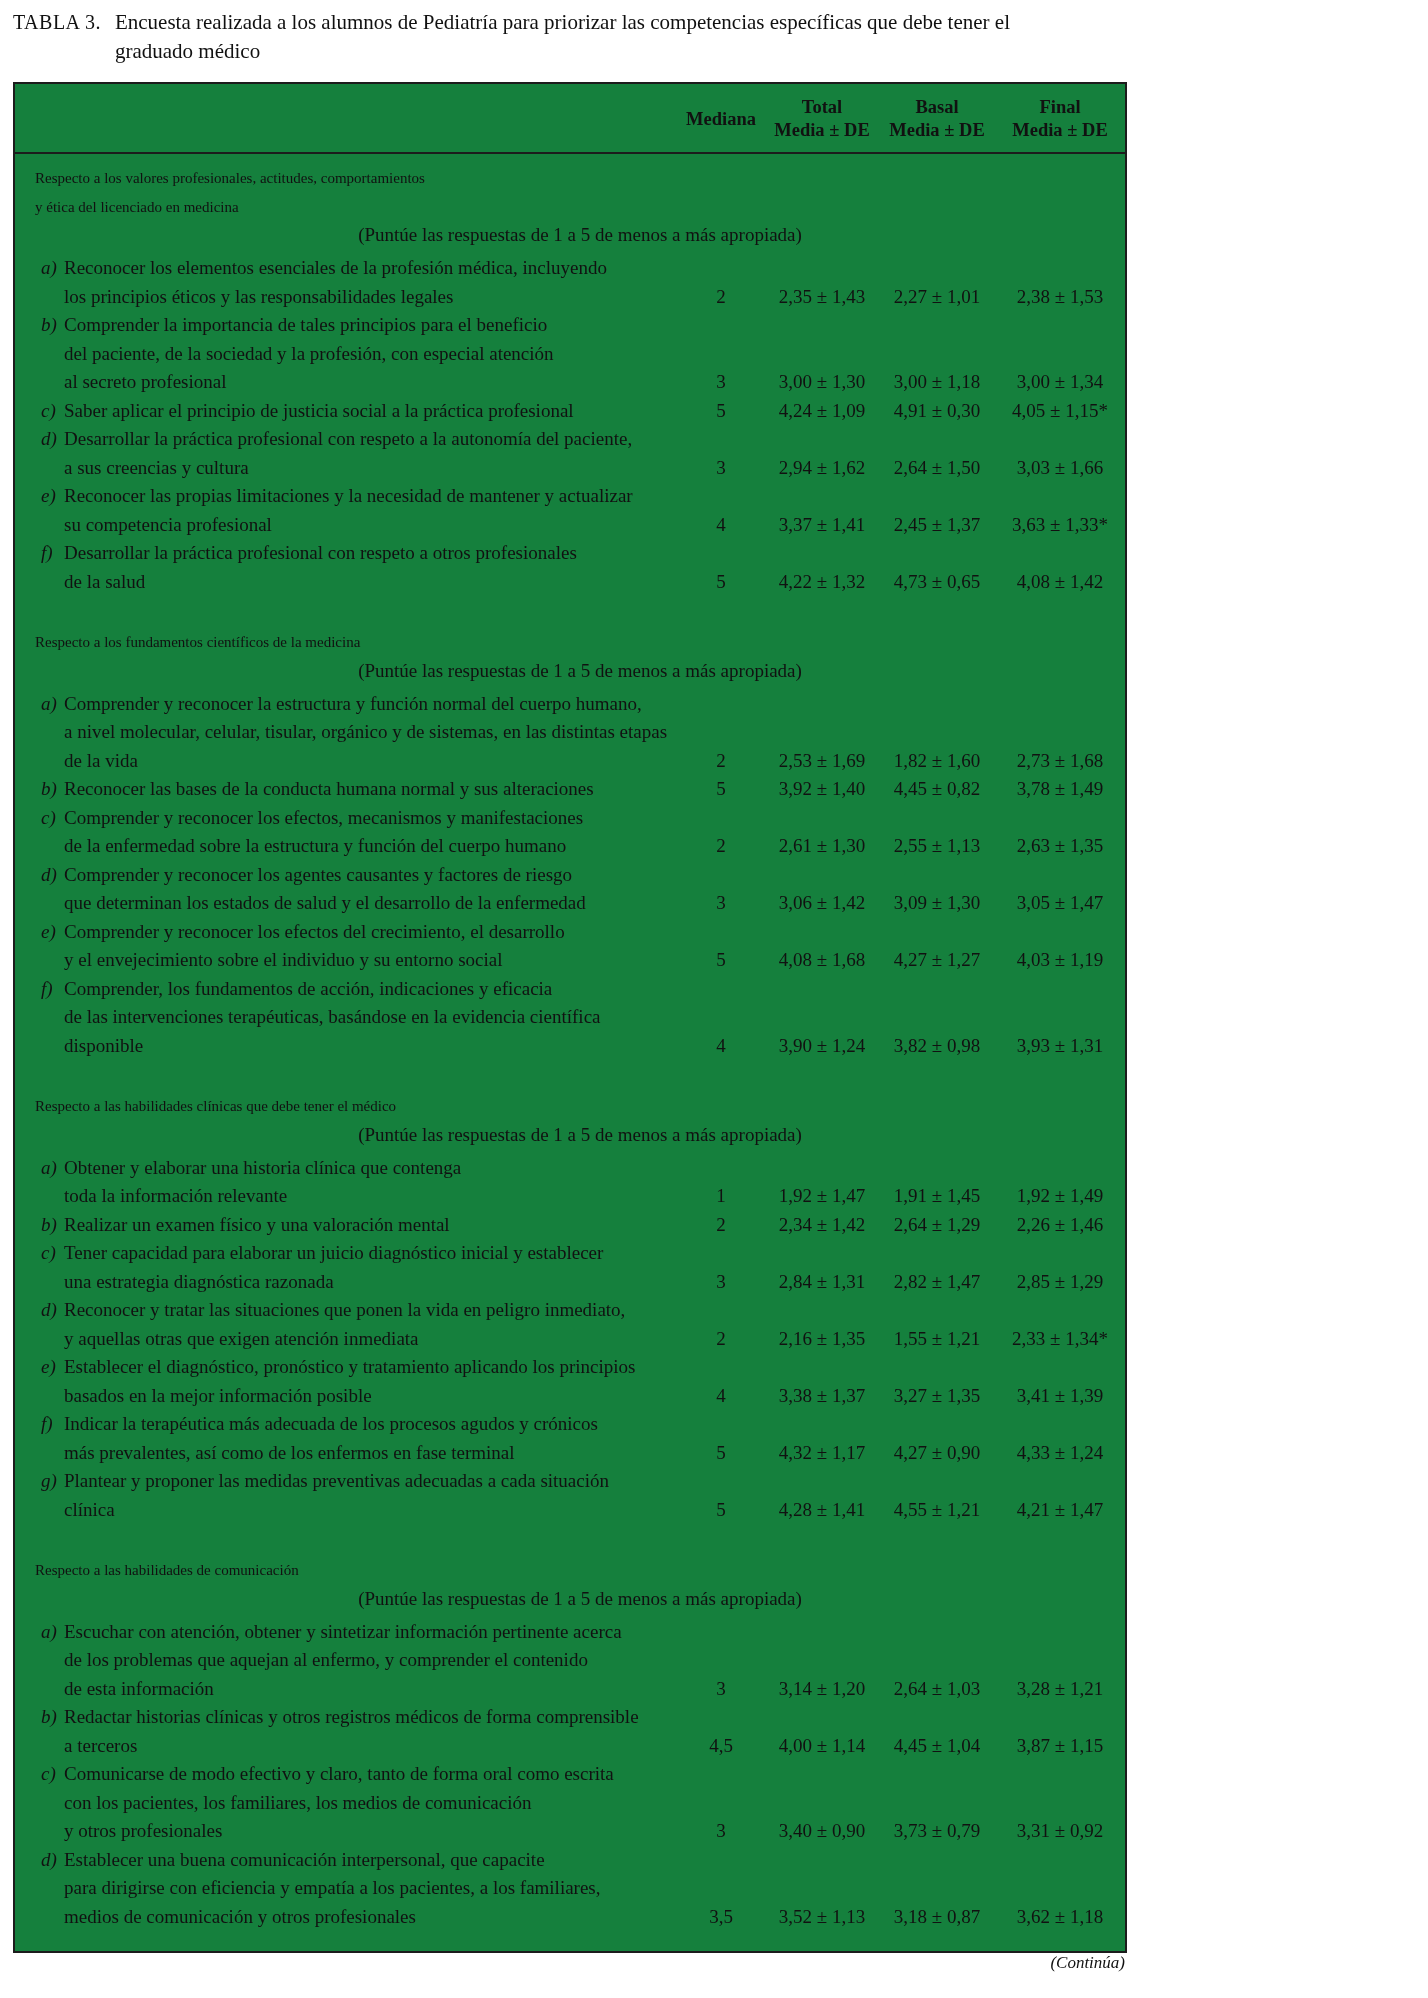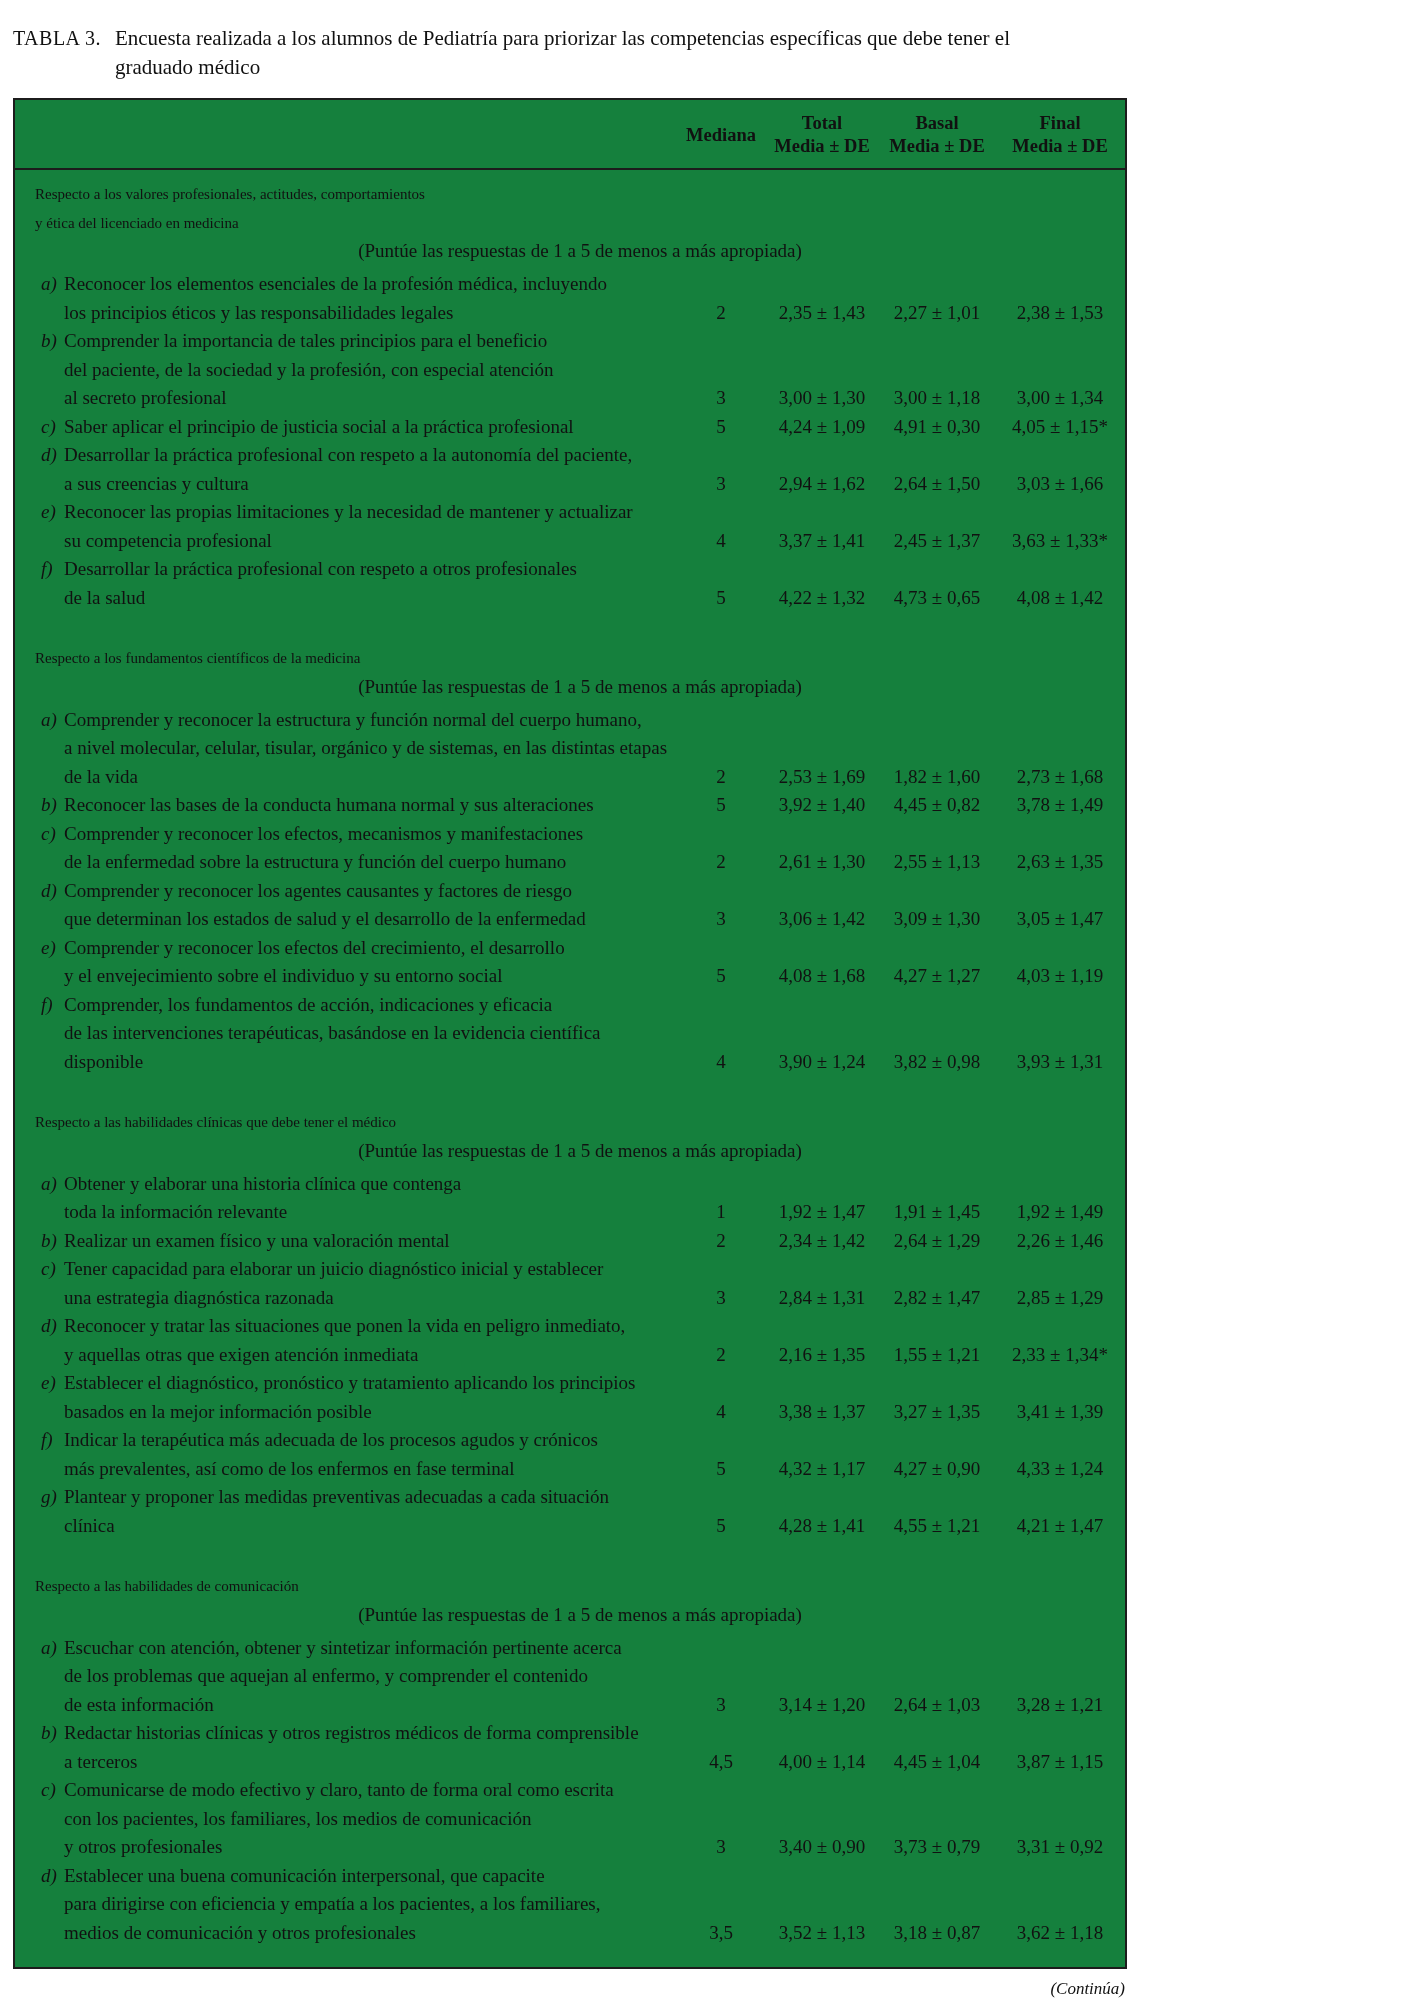--- a/index.html
+++ b/index.html
@@ -3,21 +3,21 @@
 <meta charset="utf-8">
 <style>
   html, body { margin: 0; padding: 0; background: #ffffff; }
   .page {
     width: 1428px;
     min-height: 1998px;
     background: #ffffff;
     font-family: "Liberation Serif", serif;
     color: #111111;
     box-sizing: border-box;
-    padding: 24px 0 0 13px;
+    padding: 8px 0 0 13px;
     position: relative;
   }
   .title-block {
     display: flex;
     gap: 14px;
     width: 1114px;
     margin-bottom: 16px;
     align-items: flex-start;
   }
   .title-label {
@@ -72,21 +72,21 @@
   }
   td.value-cell {
     text-align: center;
     white-space: nowrap;
   }
   .continua {
     width: 1114px;
     text-align: right;
     font-style: italic;
     font-size: 17px;
-    margin-top: 10px;
+    margin-top: 0;
     padding-right: 2px;
     box-sizing: border-box;
   }
 </style>
 </head>
 <body>
 
 <div class="page">
 
   <div class="title-block">

